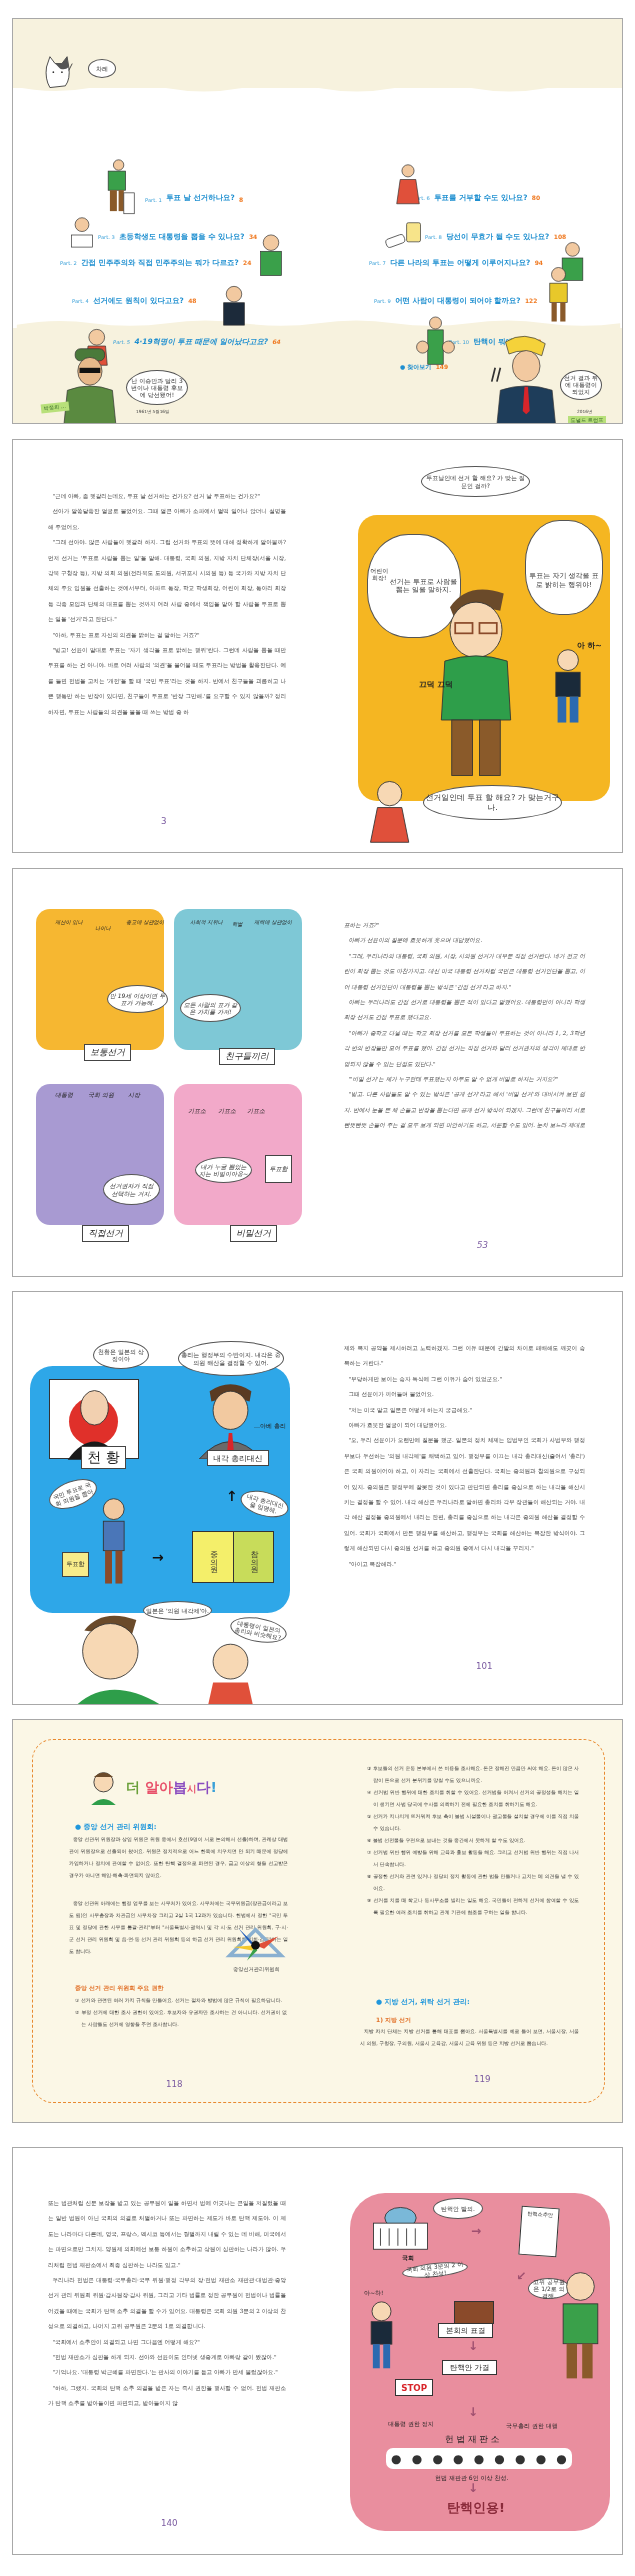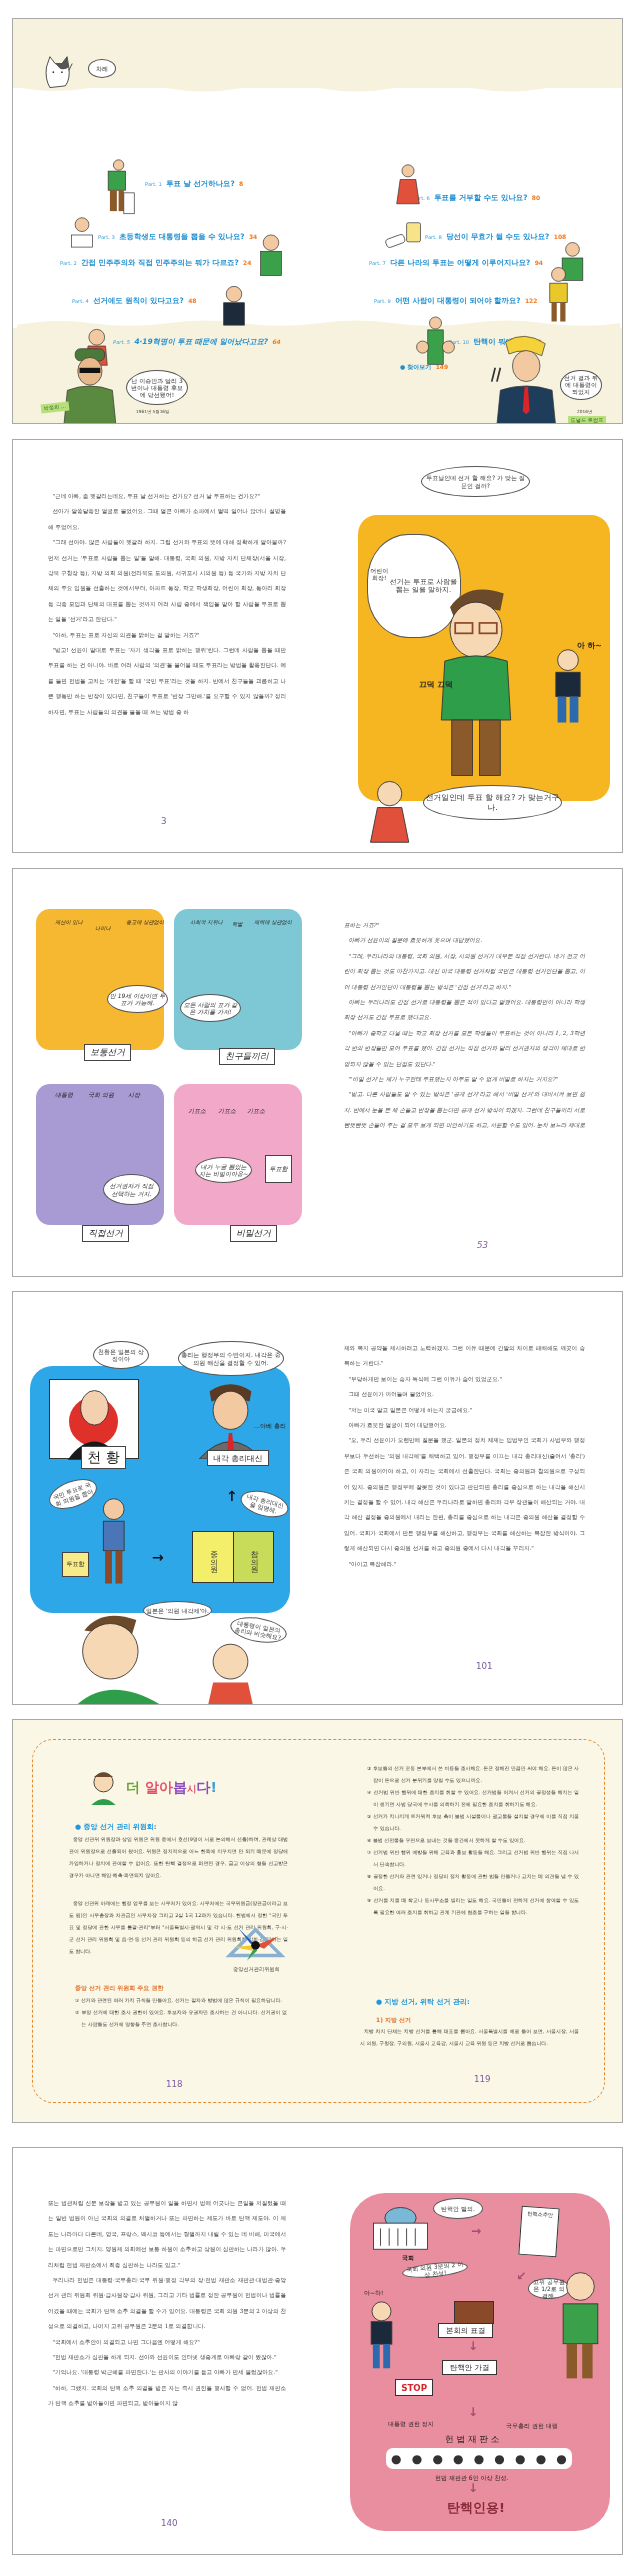--- a/index.html
+++ b/index.html
@@ -79,21 +79,21 @@
     <path d="M4,14 L8,2 L14,10 L22,10 L28,2 L30,14 Q32,28 26,36 L8,38 Q2,28 4,14 Z" fill="#fff" stroke="#333" stroke-width="1"></path>
     <path d="M14,10 L22,10 L28,2 L30,14 Q26,18 20,16 Z" fill="#555"></path>
     <circle cx="12" cy="20" r="1" fill="#333"></circle>
       <circle cx="22" cy="20" r="1" fill="#333"></circle>
     <path d="M30,18 L34,10" stroke="#333" stroke-width="1"></path>
   </svg>
   <div class="bubble" style="left:75px;top:40px;width:28px;height:19px;">
     <span>차례</span>
   </div>
 
-  <div class="toc-item" style="left:132px;top:160px;">
+  <div class="toc-item" style="left:132px;top:174px;align-items:flex-end;">
     <span class="toc-part">Part. 1</span>
     <span class="toc-title">투표 날 선거하나요?</span>
     <span class="toc-page">8</span>
   </div>
   <div class="toc-item" style="left:47px;top:239px;">
     <span class="toc-part">Part. 2</span>
     <span class="toc-title">간접 민주주의와 직접 민주주의는 뭐가 다르죠?</span>
     <span class="toc-page">24</span>
   </div>
   <div class="toc-item" style="left:85px;top:220px;transform:translateY(0);"></div>
@@ -230,20 +230,23 @@
   </div>
   <div class="page-num" style="left:148px;top:376px;">3</div>
 
   <div class="yellow-bg"></div>
   <div class="bubble" style="left:408px;top:26px;width:109px;height:31px;">
     <span>투표날인데 선거 할 해요? 가 맞는 질문인 걸까?</span>
   </div>
   <div class="bubble" style="left:354px;top:94px;width:94px;height:104px;border-radius:44%;flex-direction:row;font-size:7px;">
     <span style="font-size:6px;margin-bottom:24px;">어린이 회장!</span>
     <span>선거는 투표로 사람을 뽑는 일을 말하지.</span>
+  </div>
+  <div class="bubble" style="left:512px;top:80px;width:78px;height:95px;border-radius:44%;font-size:7px;">
+    <span style="margin-top:26px;">투표는 자기 생각을 표로 밝히는 행위야!</span>
   </div>
   <svg class="fig" style="left:411px;top:141px;" width="104" height="200" viewBox="0 0 120 230">
     <path d="M30,30 Q50,0 92,14 L88,34 Q60,26 34,40 Z" fill="#6a4a2a"></path>
     <ellipse cx="60" cy="56" rx="30" ry="32" fill="#f7d8b4" stroke="#333" stroke-width="1"></ellipse>
     <rect x="36" y="48" width="20" height="12" fill="none" stroke="#8a4a2a" stroke-width="2"></rect>
     <rect x="64" y="48" width="20" height="12" fill="none" stroke="#8a4a2a" stroke-width="2"></rect>
     <path d="M24,92 Q60,80 96,92 L100,160 L20,160 Z" fill="#2e9e4a" stroke="#333" stroke-width="1"></path>
     <rect x="32" y="160" width="24" height="64" fill="#8a5a2a" stroke="#333" stroke-width="1"></rect>
     <rect x="64" y="160" width="24" height="64" fill="#8a5a2a" stroke="#333" stroke-width="1"></rect>
   </svg>

